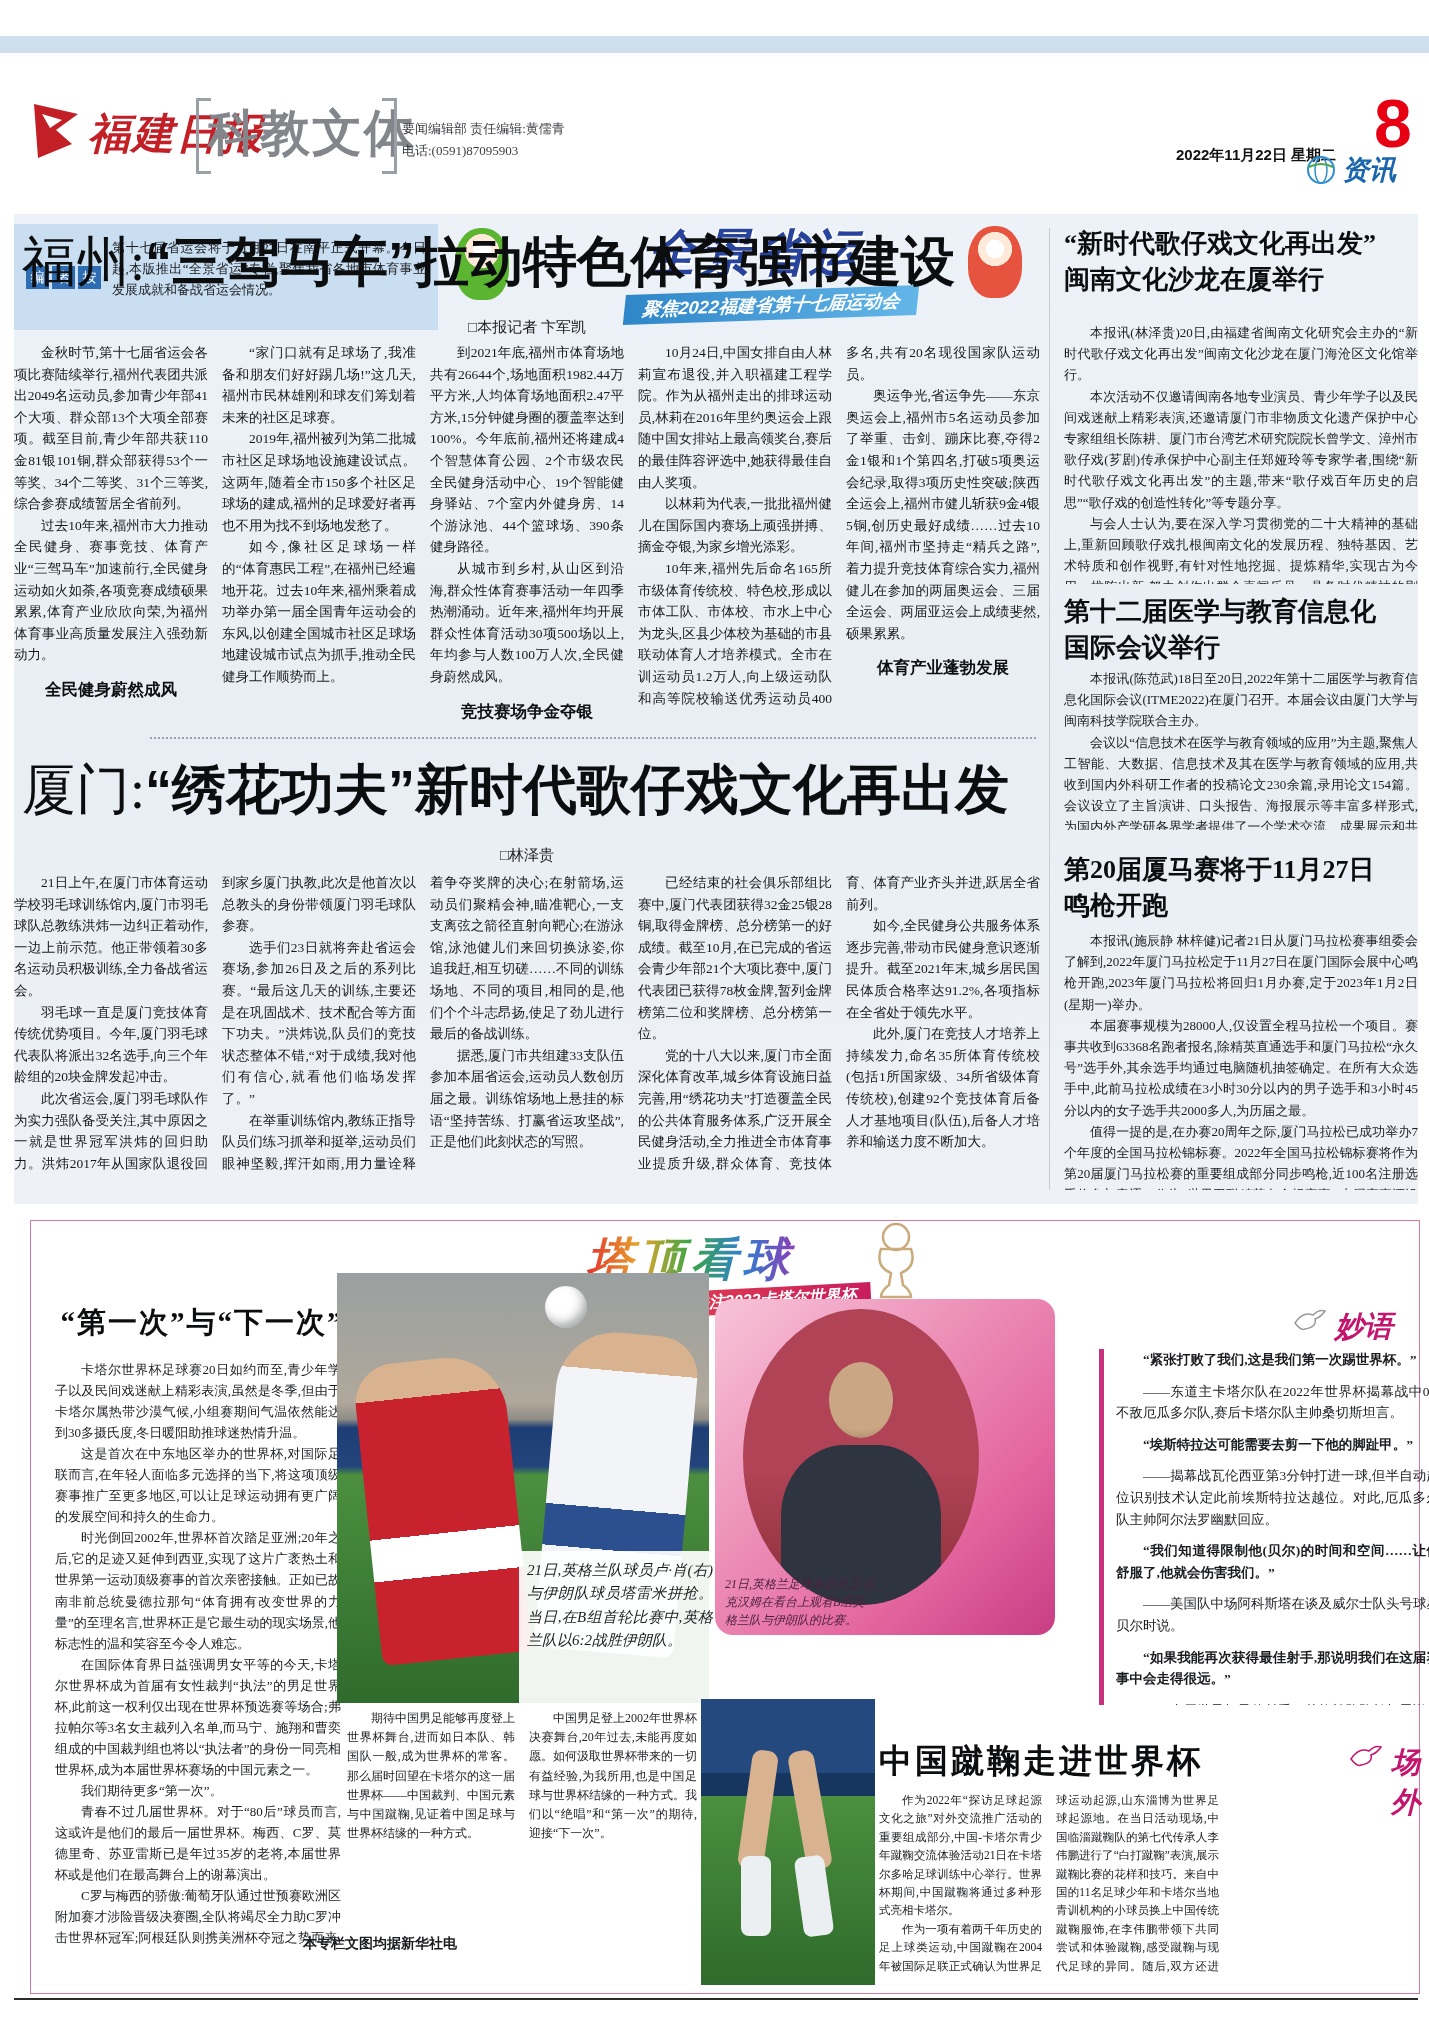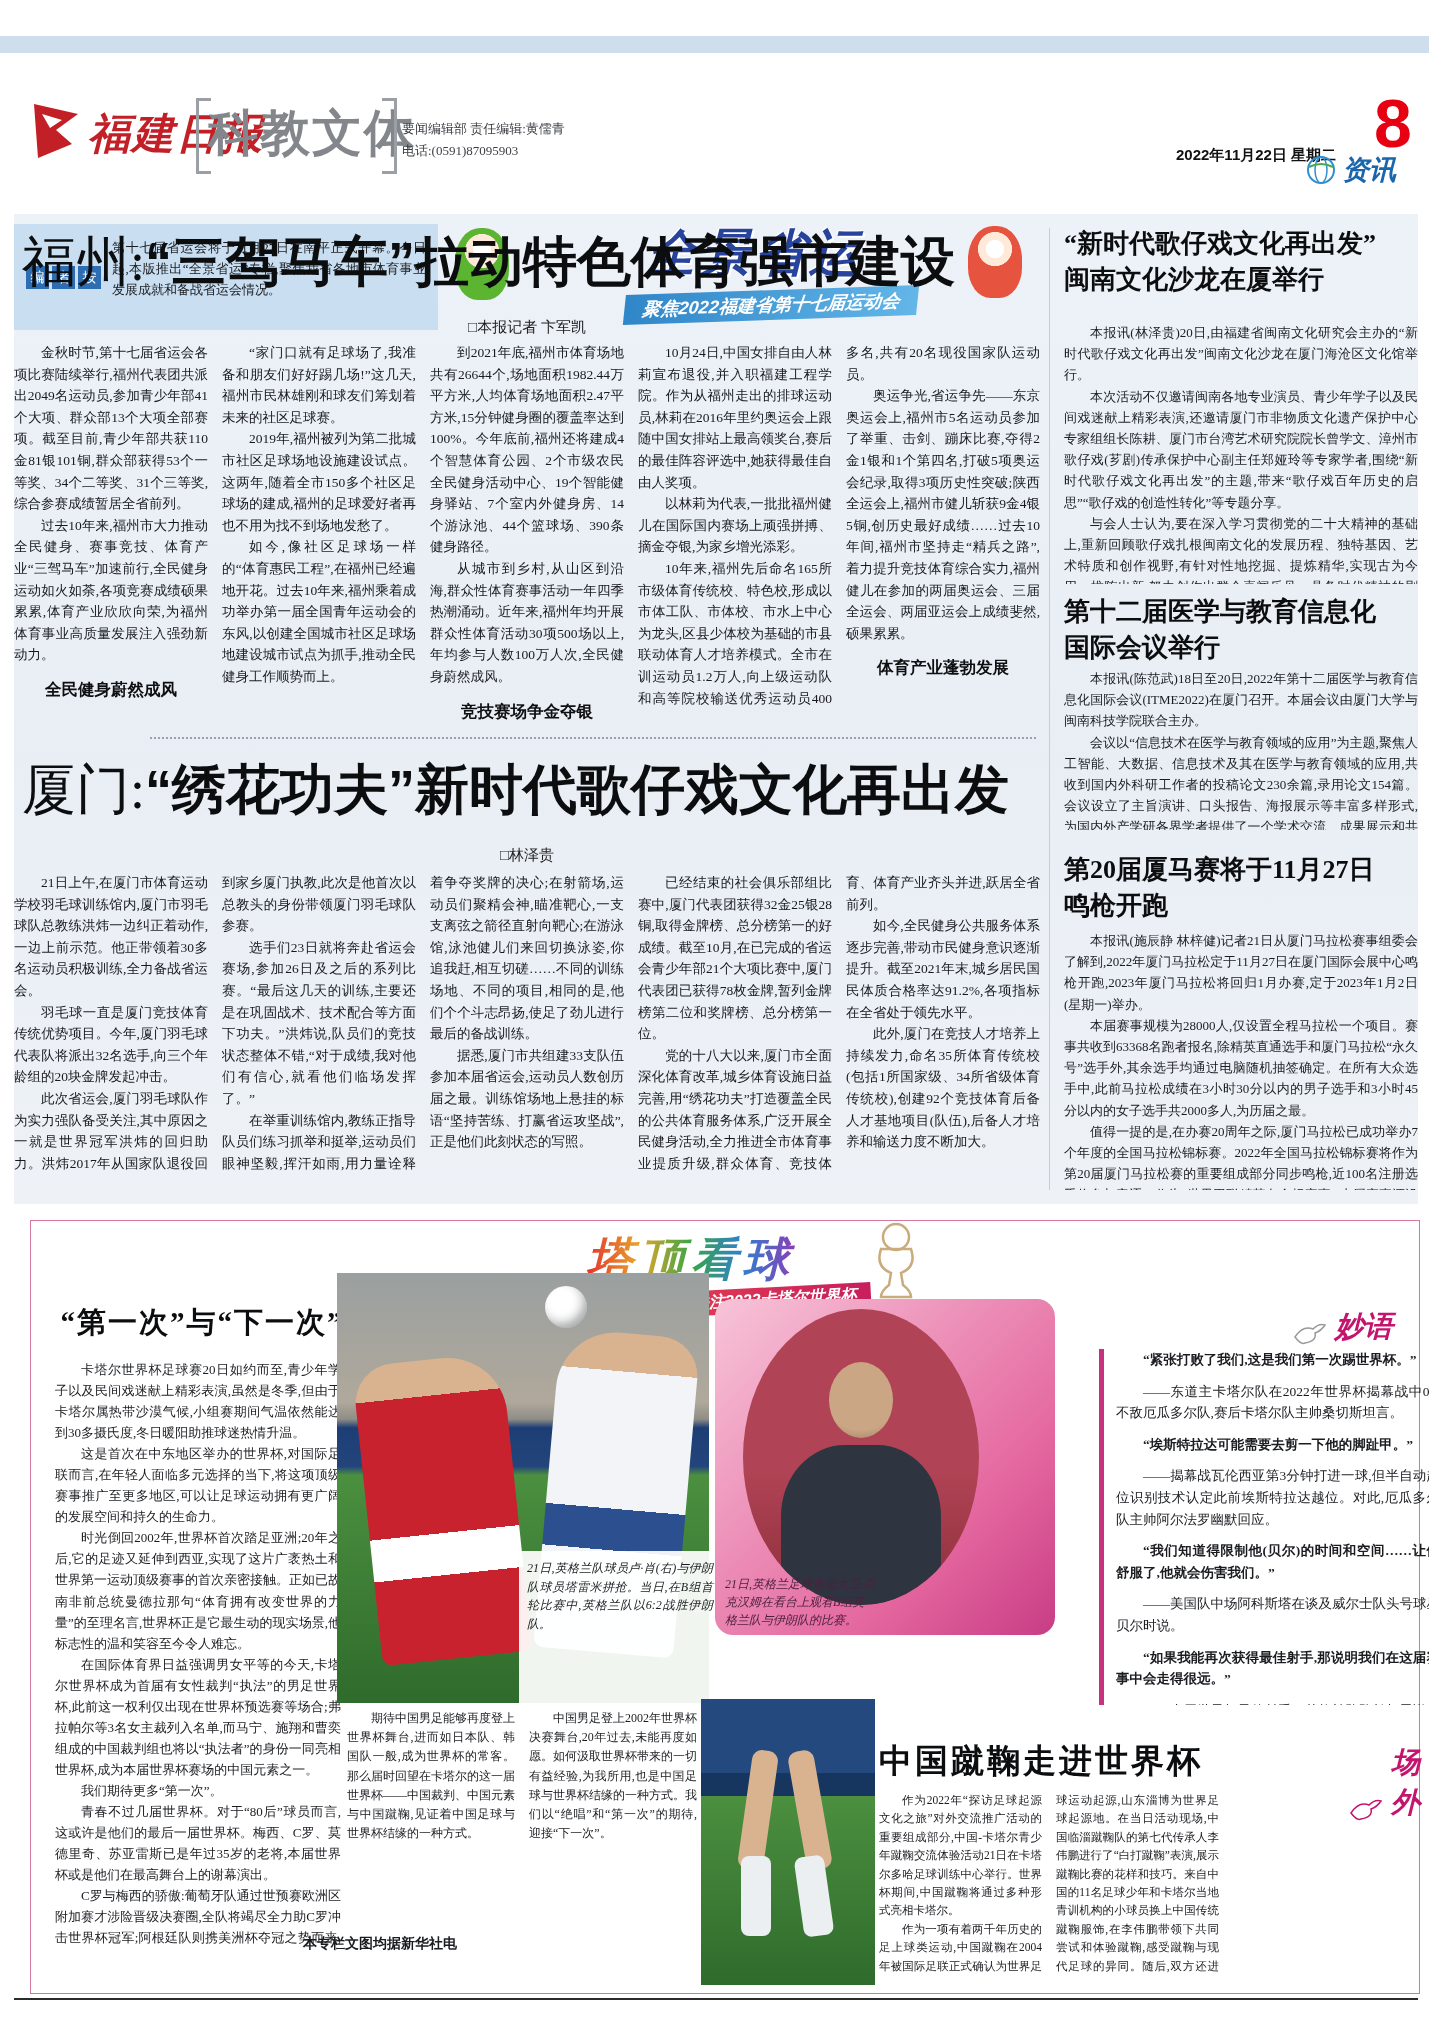--- a/index.html
+++ b/index.html
@@ -83,39 +83,39 @@
   .ball{position:absolute;left:56%;top:3%;width:42px;height:42px;border-radius:50%;
         background:radial-gradient(circle at 35% 30%,#fff 0 55%,#cfd4d8 100%);
         box-shadow:inset -5px -6px 10px rgba(0,0,0,.25);}
   .p-red{position:absolute;left:8%;top:20%;width:150px;height:300px;
          background:linear-gradient(180deg,#d9b38f 0 12%,#c8222e 12% 58%,#c02, #fff 58% 72%,#c8222e 72% 100%);
          border-radius:40px 60px 10px 10px;transform:rotate(-6deg);}
   .p-white{position:absolute;right:6%;top:14%;width:140px;height:320px;
          background:linear-gradient(180deg,#d9b38f 0 12%,#f2f4f7 12% 55%,#2c4f8f 55% 68%,#f2f4f7 68% 100%);
          border-radius:60px 40px 10px 10px;transform:rotate(5deg);}
   .cap-match{left:488px;top:330px;width:186px;height:148px;background:rgba(255,255,255,.93);
-             font-size:12px;line-height:1.55;padding:8px;text-align:justify;font-style:italic;}
+             font-size:15px;line-height:1.55;padding:8px;text-align:justify;font-style:italic;}
   .beck{left:684px;top:78px;width:340px;height:336px;border-radius:18px;
         background:linear-gradient(135deg,#f7c4d8 0%,#e4679f 70%,#c83d85 100%);}
   .beck .oval{position:absolute;left:28px;top:10px;width:236px;height:296px;border-radius:50%;
         overflow:hidden;background:linear-gradient(180deg,#b04355 0 55%,#8c2f3b 100%);}
   .beck .suit{position:absolute;left:38px;top:46%;width:160px;height:60%;border-radius:40% 40% 0 0;
         background:#2e3440;}
   .beck .head{position:absolute;left:86px;top:18%;width:64px;height:76px;border-radius:50%;
         background:radial-gradient(circle at 50% 36%,#caa684 0 70%,#9b7b5d 100%);}
   .cap-beck{position:absolute;left:10px;bottom:6px;width:150px;font-size:12px;line-height:1.5;
             color:#4e2140;font-style:italic;}
   .legs{left:670px;top:478px;width:174px;height:286px;overflow:hidden;
         background:linear-gradient(180deg,#24497f 0 26%,#16355f 26% 34%,#4b8f3f 34%,#2f6b2c 100%);}
   .legs i{position:absolute;display:block;background:#d9b38f;width:26px;height:120px;top:18%;border-radius:10px;}
   .legs i.a{left:44px;transform:rotate(8deg);} .legs i.b{left:96px;transform:rotate(-10deg);}
   .legs u{position:absolute;display:block;background:#eceff2;width:30px;height:80px;top:55%;border-radius:8px;text-decoration:none;}
   .legs u.a{left:40px;} .legs u.b{left:98px;transform:rotate(-8deg);}
   
-  .badge-mag{display:flex;align-items:flex-end;gap:8px;}
+  .badge-mag{display:flex;align-items:flex-start;gap:8px;}
   .badge-mag b{font-size:29px;font-weight:900;font-style:italic;color:#c4156e;
                font-family:"Liberation Sans",sans-serif;}
   .quotes{left:1068px;top:128px;width:324px;height:356px;font-size:13.5px;line-height:1.6;
           text-align:justify;overflow:hidden;border-left:5px solid #c8327c;padding-left:12px;}
   .quotes p{margin:0 0 10px;}
   .quotes .q{text-indent:2em;font-weight:bold;}
   .quotes .a{text-indent:2em;}
   .cuju-title{left:848px;top:518px;font-size:33px;font-weight:900;letter-spacing:3px;
               font-family:"Liberation Sans",sans-serif;color:#0c0d0f;}
   .cuju-body{left:848px;top:570px;width:340px;height:194px;column-count:2;column-gap:14px;

